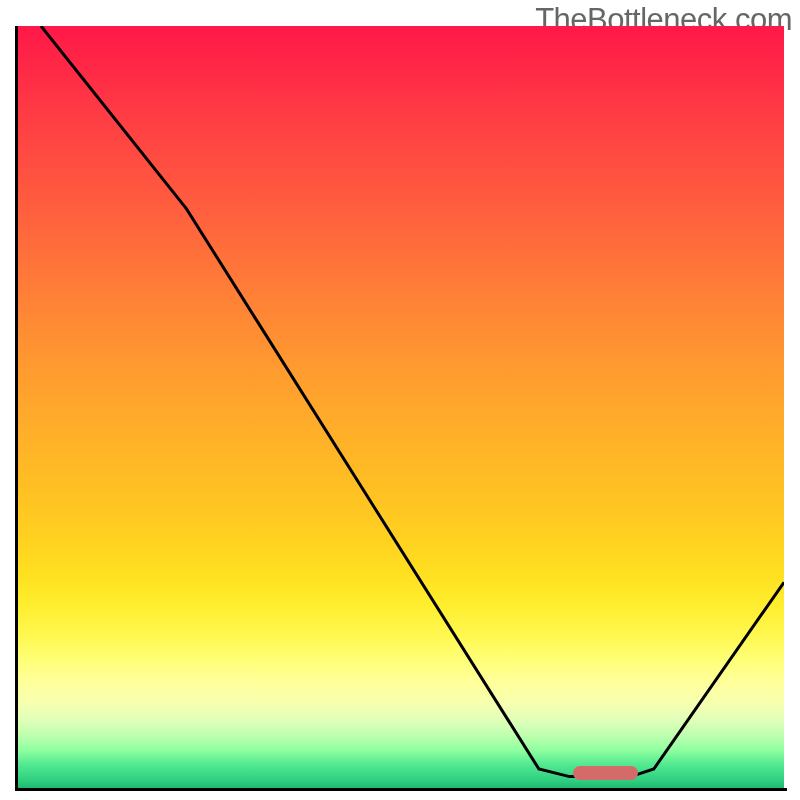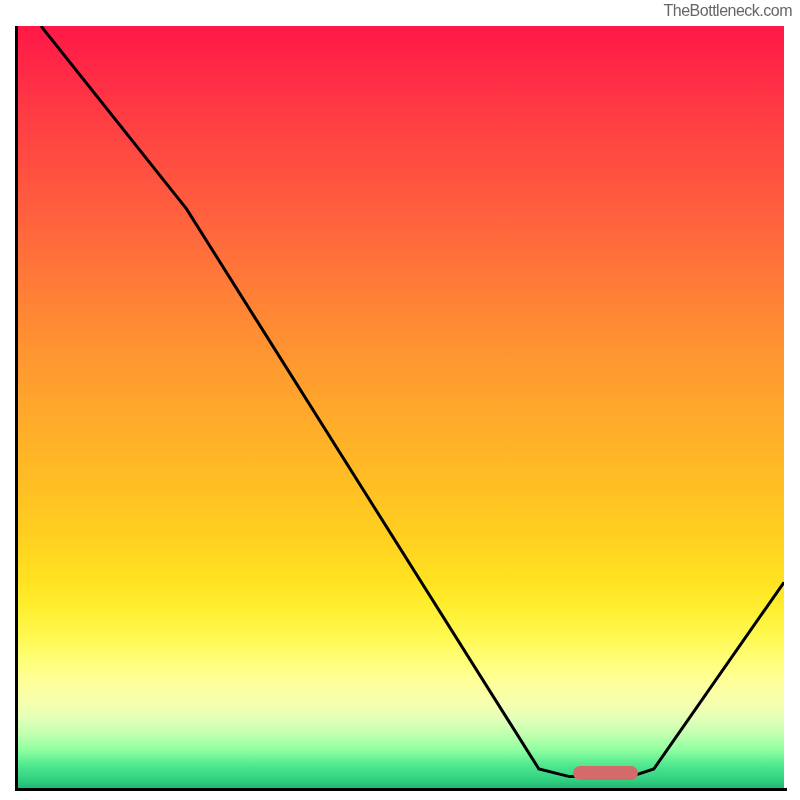--- a/index.html
+++ b/index.html
@@ -12,21 +12,21 @@
   }
   .container {
     position: relative;
     width: 800px;
     height: 800px;
   }
   .watermark {
     position: absolute;
     top: 2px;
     right: 8px;
-    font-size: 16px;
+    font-size: 31px;
     font-weight: 500;
     color: #666666;
     letter-spacing: -0.5px;
   }
   .plot-area {
     position: absolute;
     left: 18px;
     top: 26px;
     width: 766px;
     height: 762px;

